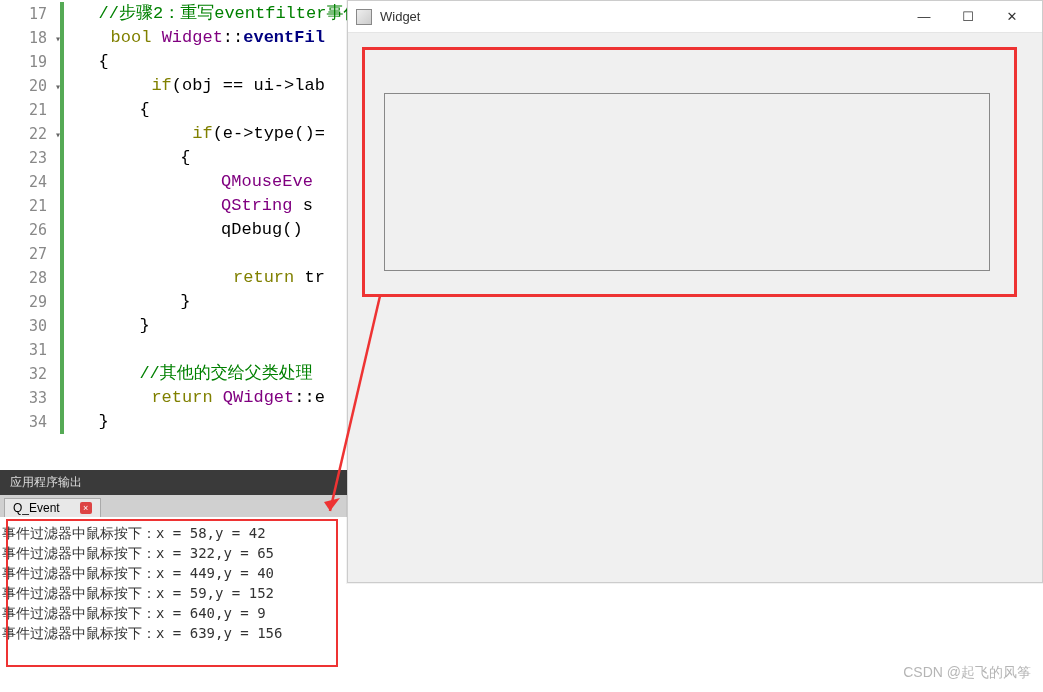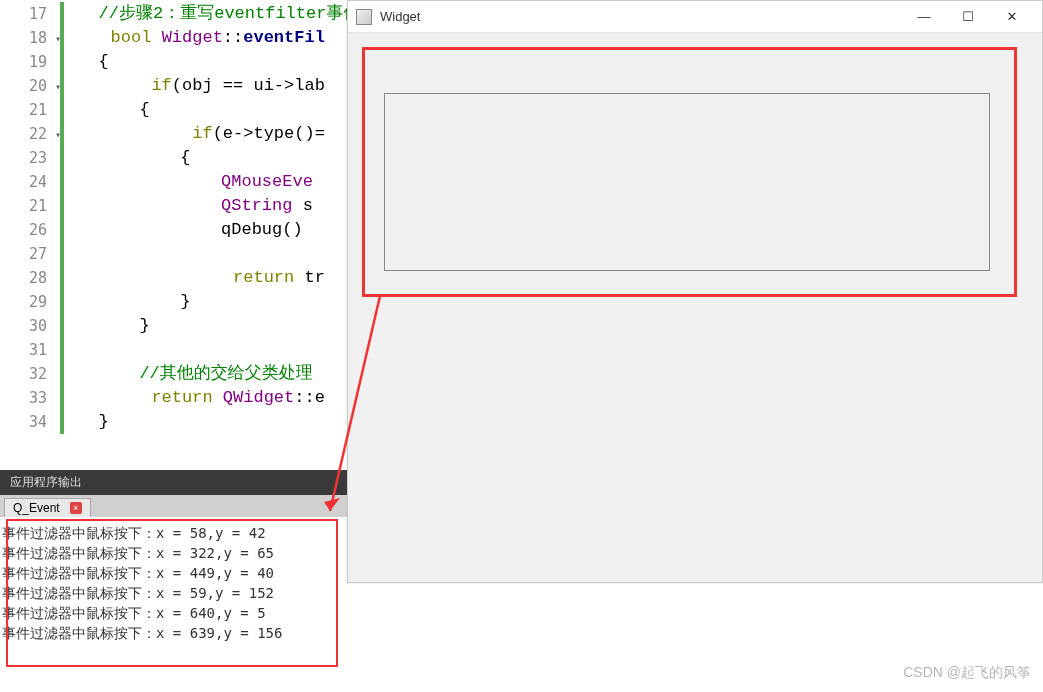--- a/index.html
+++ b/index.html
@@ -89,21 +89,21 @@
       font-size: 12px;
       padding-left: 4px;
     }
     .output-tab {
       background: #e8e8e8;
       padding: 2px 8px;
       border: 1px solid #aaa;
       border-bottom: none;
       display: flex;
       align-items: center;
-      gap: 10px;
+      gap: 20px;
     }
     .close-x { color: #3a6ea5; background:#d44; color:#fff; width:12px;height:12px;font-size:9px;display:flex;align-items:center;justify-content:center;border-radius:2px; }
 
     .output-body {
       position: absolute;
       left: 0; top: 517px; right: 0; bottom: 0;
       background: #fff;
       font-family: Consolas, "SimSun", monospace;
       font-size: 14px;
       padding: 6px 2px;
@@ -231,21 +231,21 @@
     <span>Q_Event</span>
     <span class="close-x">×</span>
   </div>
 </div>
 
 <div class="output-body" id="outbody">
     <div>事件过滤器中鼠标按下：x = 58,y = 42</div>
     <div>事件过滤器中鼠标按下：x = 322,y = 65</div>
     <div>事件过滤器中鼠标按下：x = 449,y = 40</div>
     <div>事件过滤器中鼠标按下：x = 59,y = 152</div>
-    <div>事件过滤器中鼠标按下：x = 640,y = 5</div>
+    <div>事件过滤器中鼠标按下：x = 640,y = 9</div>
     <div>事件过滤器中鼠标按下：x = 639,y = 156</div>
   </div>
 <div class="red-box-output"></div>
 
 <div class="widget-window">
   <div class="titlebar">
     <div class="app-icon"></div>
     <span class="title-text">Widget</span>
     <div class="win-controls">
       <div class="win-btn">—</div>

